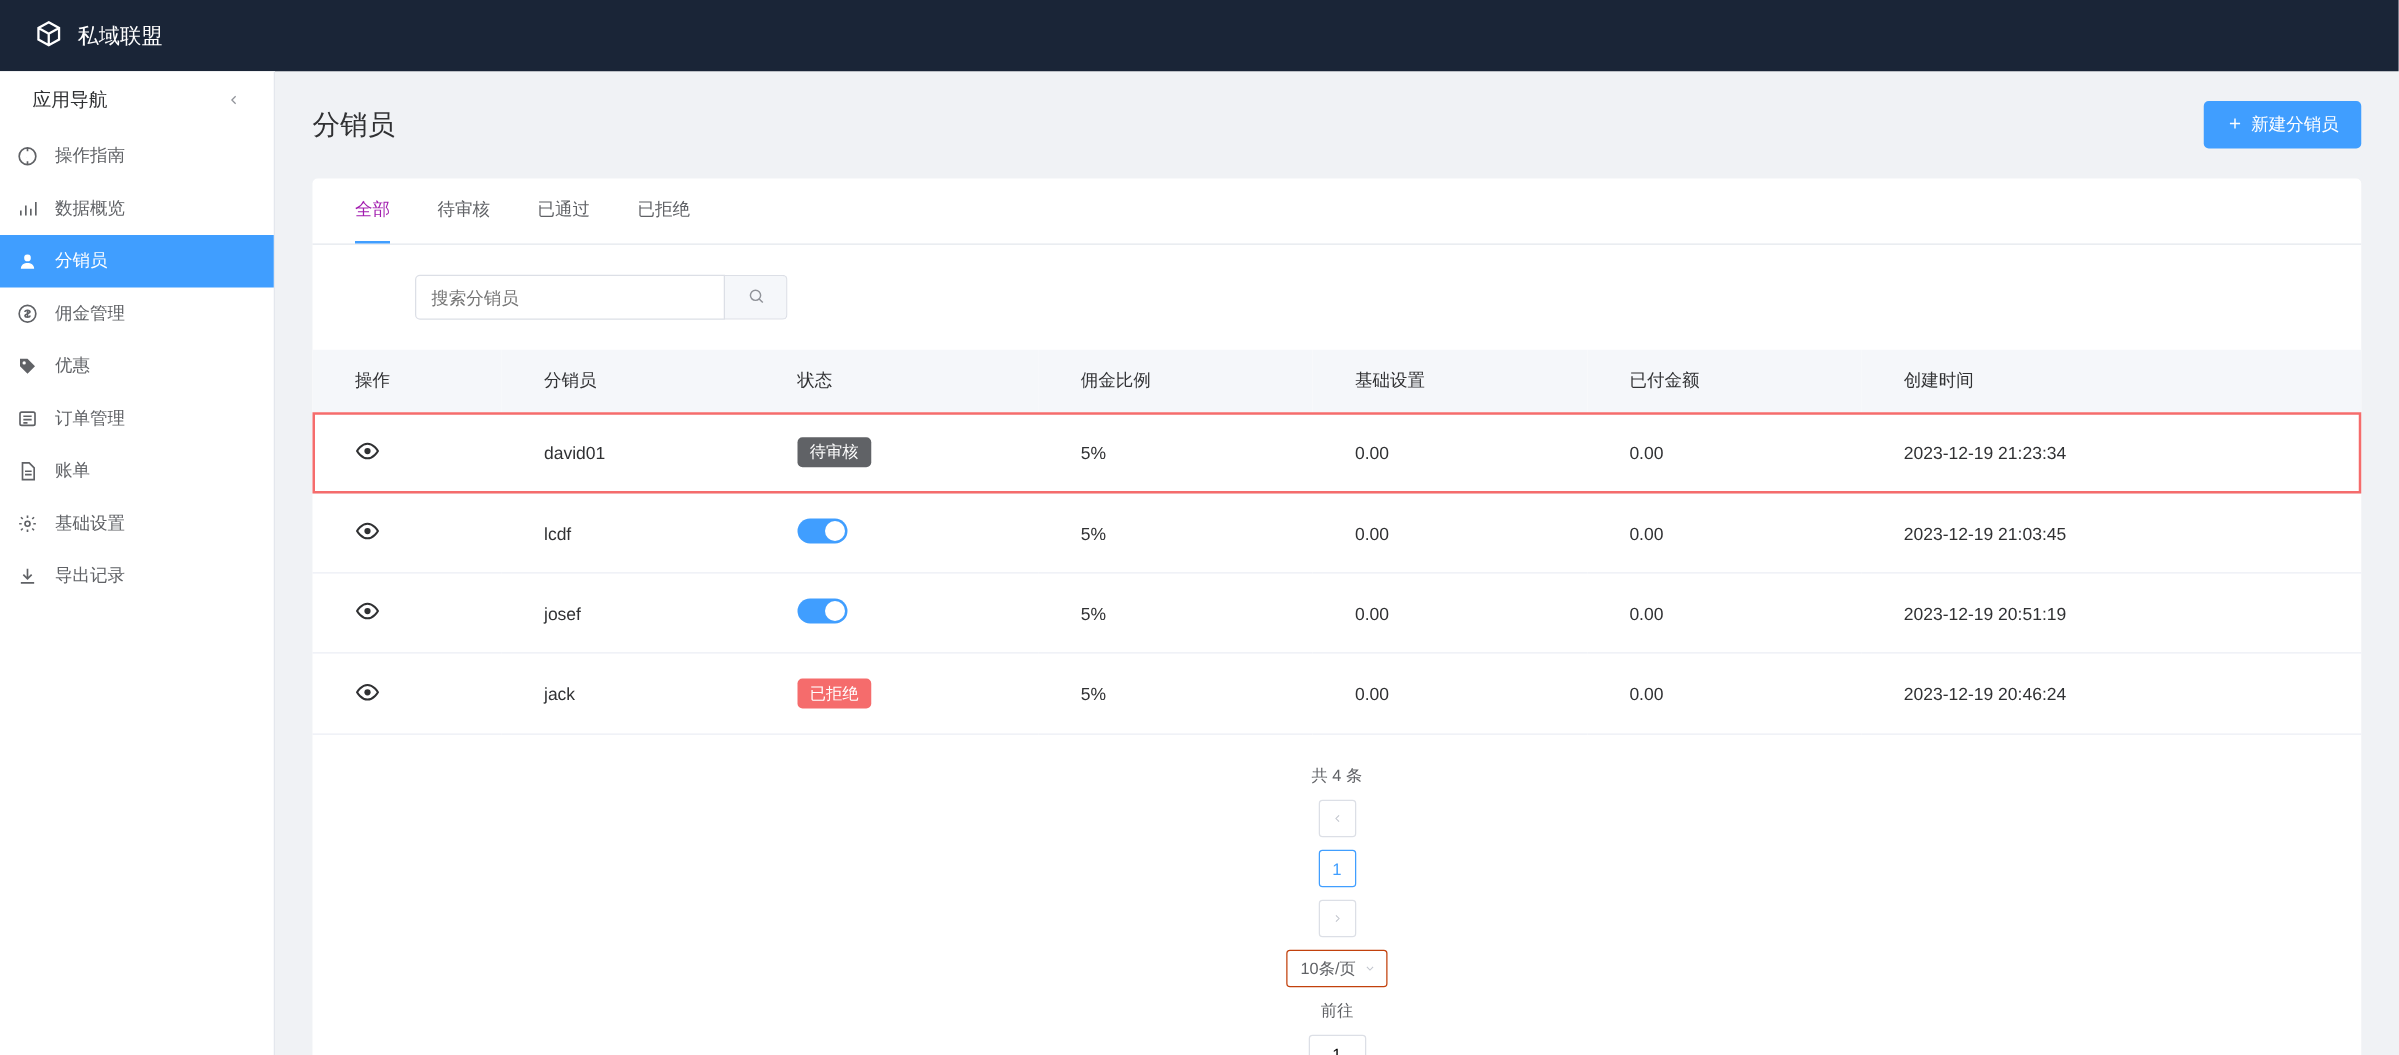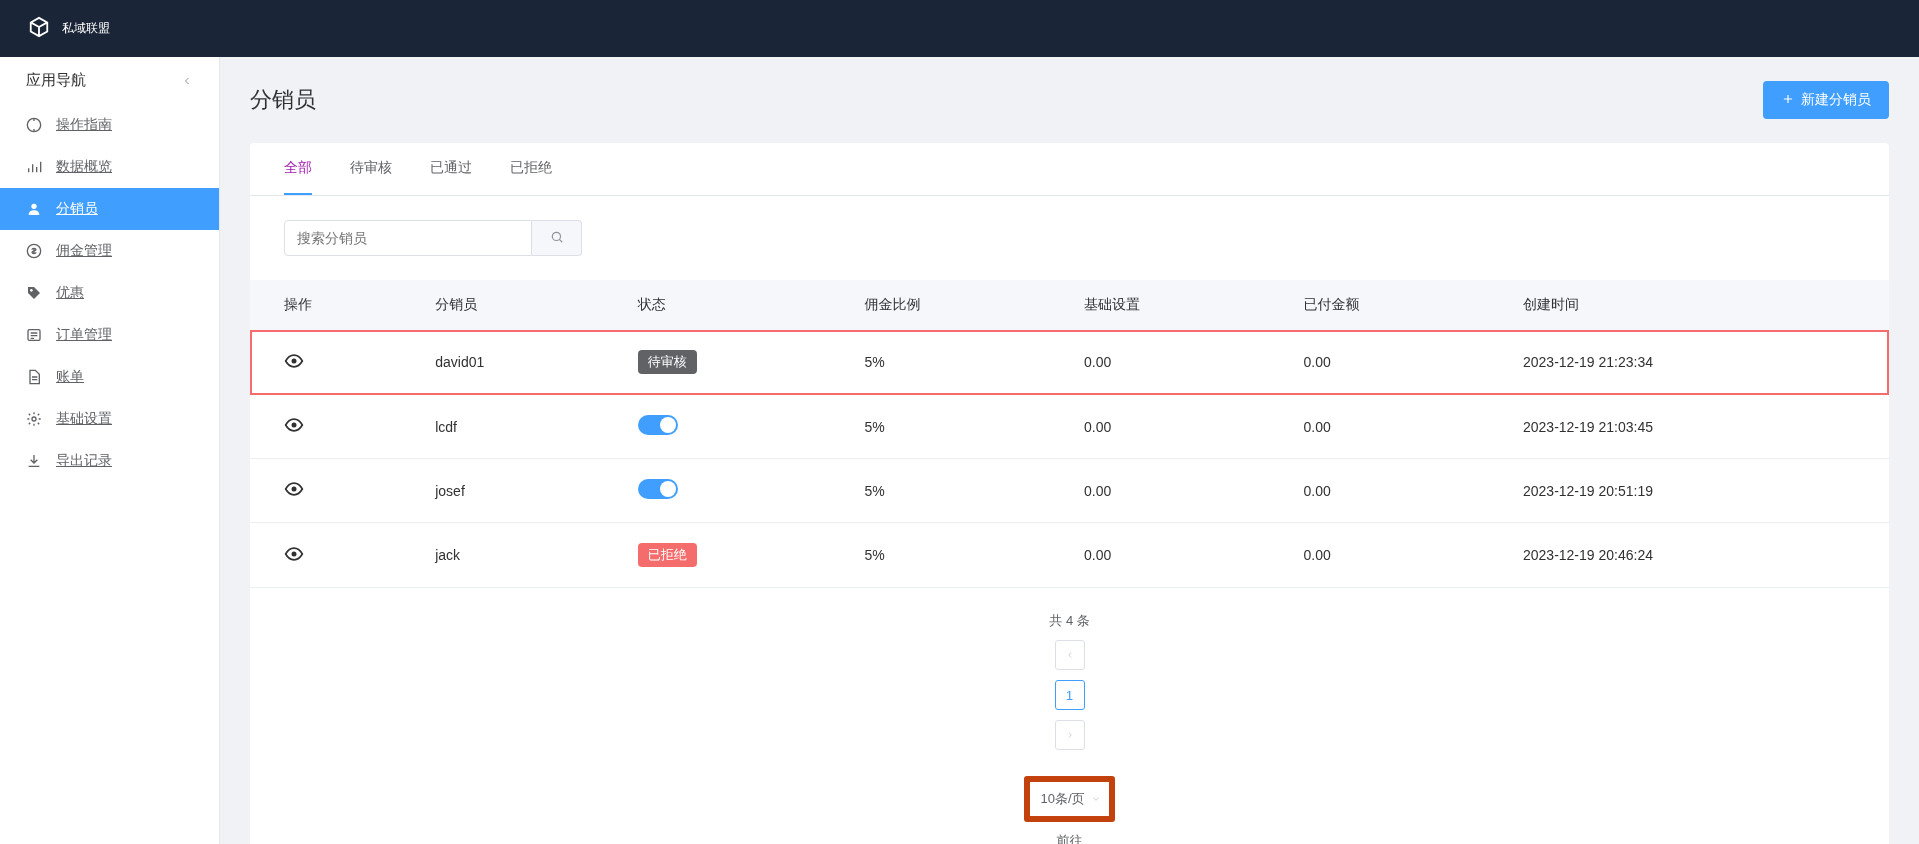--- a/index.html
+++ b/index.html
@@ -1,64 +1,64 @@
 <!DOCTYPE html>
 <html><head>
   <meta charset="utf-8">
   <style>
     * { margin: 0; padding: 0; box-sizing: border-box; }
     body { font-family: -apple-system, BlinkMacSystemFont, "Segoe UI", "PingFang SC", "Microsoft YaHei", sans-serif; background: #f0f2f5; color: #303133; font-size: 14px; }
     
     .header { height: 57px; background: #1a2537; color: #fff; display: flex; align-items: center; padding: 0 28px; }
     .header-logo { display: flex; align-items: center; gap: 12px; }
-    .header-title { font-size: 12px; font-weight: 500; }
+    .header-title { font-size: 17px; font-weight: 500; }
     
     .layout { display: flex; height: calc(100vh - 57px); }
     
     .sidebar { width: 220px; background: #fff; border-right: 1px solid #e4e7ed; flex-shrink: 0; }
     .sidebar-header { padding: 14px 26px; display: flex; align-items: flex-end; justify-content: space-between; color: #303133; font-size: 15px; }
-    .sidebar-item { display: flex; align-items: center; gap: 14px; padding: 12px 26px; color: #606266; cursor: pointer; font-size: 14px; text-decoration: underline; }
+    .sidebar-item { display: flex; align-items: center; gap: 14px; padding: 12px 14px; color: #606266; cursor: pointer; font-size: 14px; }
     .sidebar-item.active { background: #409eff; color: #fff; }
     .sidebar-item .icon { width: 16px; height: 16px; display: inline-flex; align-items: center; justify-content: center; }
     
     .main { flex: 1; padding: 24px 30px; overflow: auto; }
     .page-header { display: flex; justify-content: space-between; align-items: center; margin-bottom: 24px; }
     .page-title { font-size: 22px; font-weight: 500; color: #303133; }
     .btn-primary { background: #409eff; color: #fff; border: none; padding: 10px 18px; border-radius: 4px; font-size: 14px; cursor: pointer; display: inline-flex; align-items: center; gap: 6px; }
     
     .card { background: #fff; border-radius: 4px; }
     
     .tabs { display: flex; border-bottom: 1px solid #e4e7ed; padding: 0 34px; gap: 38px; }
     .tab { padding: 16px 0; color: #606266; cursor: pointer; border-bottom: 2px solid transparent; font-size: 14px; }
     .tab.active { color: #a21caf; border-bottom-color: #409eff; }
     
     .toolbar { padding: 24px 34px; }
     .search-box { display: flex; }
-    .search-input { width: 248px; height: 36px; border: 1px solid #dcdfe6; border-radius: 4px 0 0 4px; padding: 0 12px; font-size: 14px; outline: none; }
+    .search-input { width: 248px; height: 36px; border: 1px solid #dcdfe6; border-radius: 4px 0 0 4px; padding: 0 12px; font-size: 14px; outline: none; margin-left: 48px; }
     .search-btn { width: 50px; height: 36px; border: 1px solid #dcdfe6; border-left: none; background: #f5f7fa; border-radius: 0 4px 4px 0; cursor: pointer; display: flex; align-items: center; justify-content: center; }
     
     .table { width: 100%; border-collapse: collapse; }
     .table th { background: #f5f7fa; padding: 16px 0 16px 34px; text-align: left; font-weight: 500; color: #303133; font-size: 14px; }
     .table td { padding: 20px 0 20px 34px; border-bottom: 1px solid #ebeef5; color: #303133; }
     .table tr.highlighted { outline: 2px solid #f56c6c; outline-offset: -2px; }
     
     .badge { display: inline-block; padding: 3px 10px; border-radius: 4px; font-size: 13px; color: #fff; }
     .badge-gray { background: #606266; }
     .badge-red { background: #f56c6c; }
     
     .toggle { width: 40px; height: 20px; background: #409eff; border-radius: 10px; position: relative; display: inline-block; }
     .toggle::after { content: ""; position: absolute; width: 16px; height: 16px; background: #fff; border-radius: 50%; right: 2px; top: 2px; }
     
     .eye-icon { color: #303133; }
     
     .pagination { display: flex; align-items: center; justify-content: center; gap: 10px; padding: 24px 0; color: #606266; font-size: 13px; flex-direction: column; }
     .page-btn { min-width: 30px; height: 30px; border: 1px solid #dcdfe6; background: #fff; border-radius: 3px; cursor: pointer; display: inline-flex; align-items: center; justify-content: center; color: #606266; }
     .page-btn.active { color: #409eff; border-color: #409eff; }
     .page-btn.disabled { color: #c0c4cc; cursor: not-allowed; }
-    .page-select { height: 46px; border: 6px solid #c2410c; border-radius: 3px; padding: 0 24px 0 10px; background: #fff; font-size: 13px; position: relative; display: inline-flex; align-items: center; margin-top: 16px; }
+    .page-select { height: 30px; border: 1px solid #c2410c; border-radius: 3px; padding: 0 24px 0 10px; background: #fff; font-size: 13px; position: relative; display: inline-flex; align-items: center; }
     .page-input { width: 46px; height: 30px; border: 1px solid #dcdfe6; border-radius: 3px; text-align: center; font-size: 13px; }
     .chev-down { position: absolute; right: 8px; }
   </style>
 </head>
 <body>
 
 <div class="header">
   <div class="header-logo">
     <span>
       <svg width="22" height="22" viewBox="0 0 24 24" fill="none" stroke="#fff" stroke-width="2">

